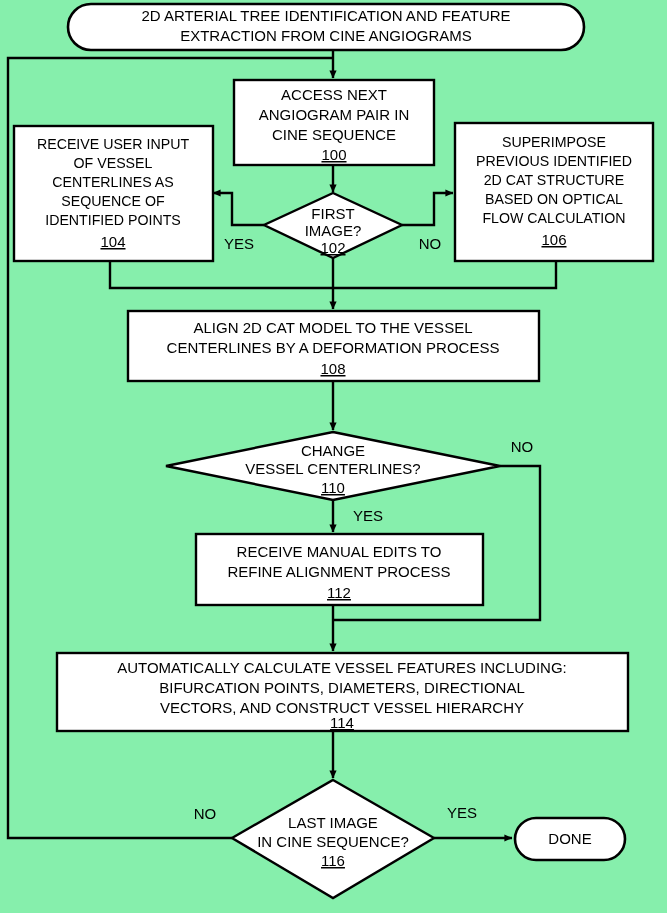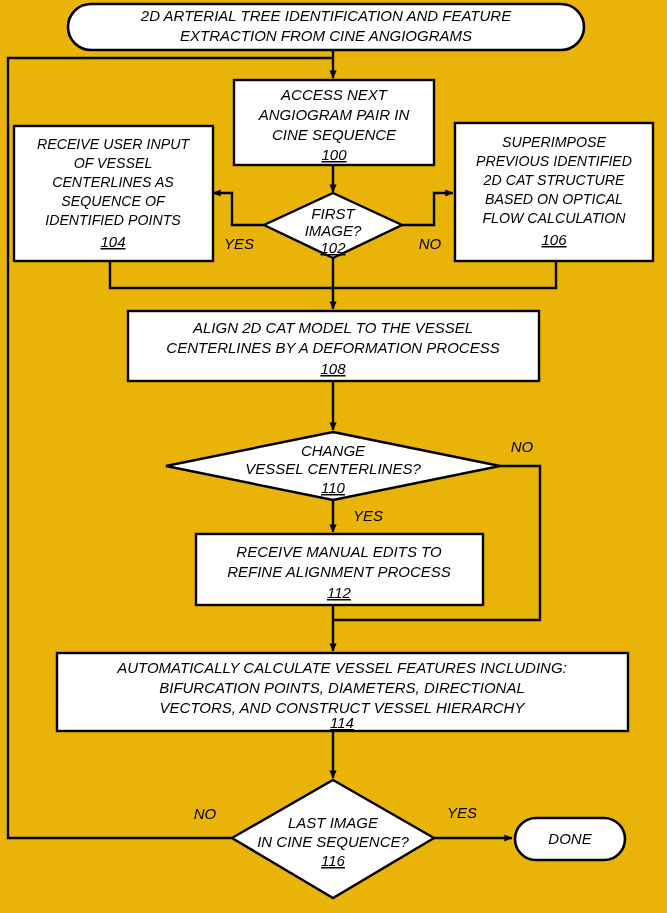--- a/index.html
+++ b/index.html
@@ -4,24 +4,23 @@
 <style>
   html, body {
     margin: 0;
     padding: 0;
     background: #ffffff;
   }
   #canvas {
     position: relative;
     width: 667px;
     height: 913px;
-    background: #eab308;
+    background: #86efac;
     overflow: hidden;
     font-family: "Liberation Sans", sans-serif;
-    font-style: italic;
   }
   svg.flow {
     position: absolute;
     top: 0; left: 0;
     width: 667px;
     height: 913px;
   }
   .shape-fill { fill: #ffffff; stroke: #000000; }
   .rect-node { stroke-width: 2.4; }
   .diamond-node { stroke-width: 2.4; }

